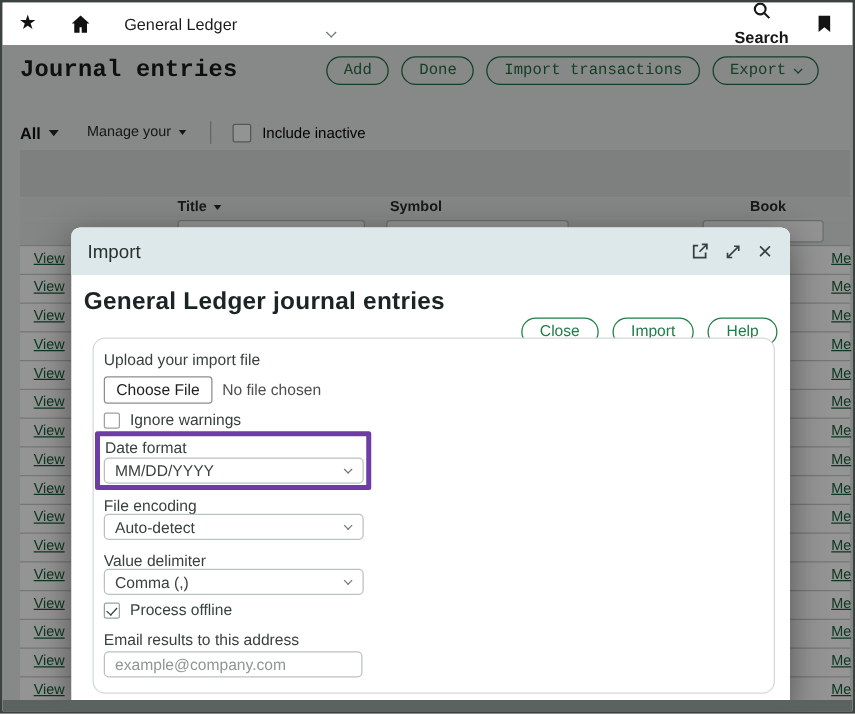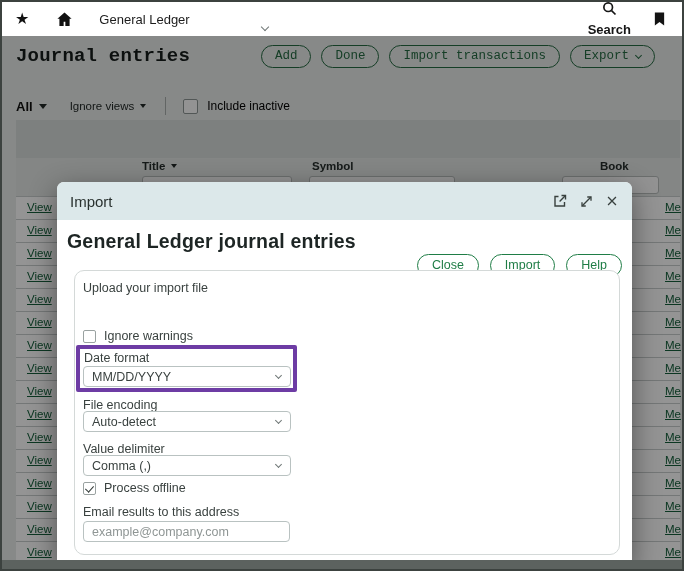--- a/index.html
+++ b/index.html
@@ -193,21 +193,21 @@
       </button>
     </div>
   </div>
 
   <div class="filter-row">
     <span class="all-label">
       <span>All</span>
       <span class="tri-down"></span>
     </span>
     <span class="manage-views">
-      <span>Ignore views</span>
+      <span>Manage your</span>
       <span class="tri-down"></span>
     </span>
     <span class="v-divider"></span>
     <span class="cb"></span>
     <span class="inactive-label">Include inactive</span>
   </div>
 
   <div class="table-area">
     <div class="table-toolbar"></div>
     <div class="table-head">
@@ -353,20 +353,24 @@
       <span class="m-buttons">
         <button class="m-pill">Close</button>
         <button class="m-pill">Import</button>
         <button class="m-pill">Help</button>
       </span>
     </div>
 
     <div class="panel">
       <span class="p-label lbl-upload">Upload your import file</span>
 
+      <div class="file-row">
+        <button class="choose-btn">Choose File</button>
+        <span class="no-file">No file chosen</span>
+      </div>
 
       <div class="cb-row ignore-row">
         <span class="cb-sm"></span>
         <span class="p-lbl">Ignore warnings</span>
       </div>
 
       <div class="purple-box"></div>
       <span class="p-label lbl-date">Date format</span>
       <span class="select sel-date">
         <span>MM/DD/YYYY</span>

